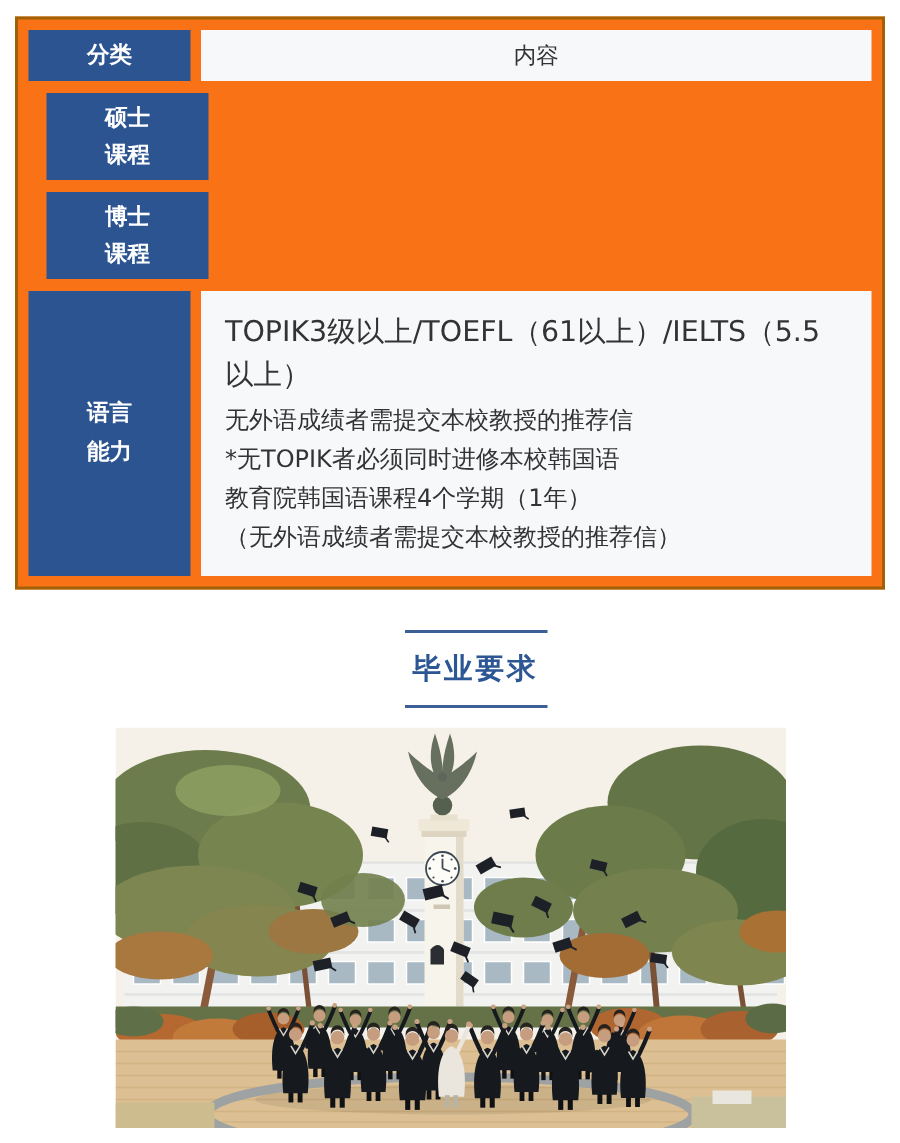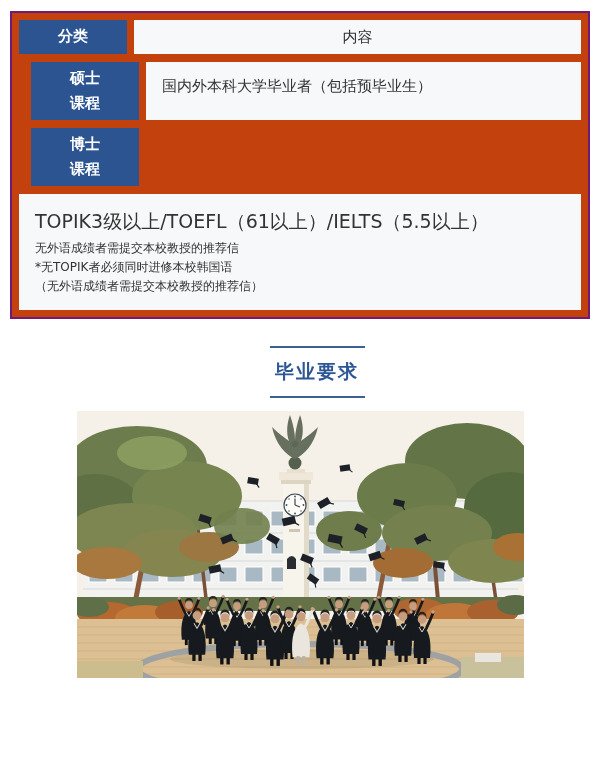--- a/index.html
+++ b/index.html
@@ -4,22 +4,22 @@
 <style>
   html,body{margin:0;padding:0;}
   body{
     width:600px;height:762px;background:#ffffff;overflow:hidden;
     font-family:"DejaVu Sans","Liberation Sans",sans-serif;
     -webkit-font-smoothing:antialiased;
   }
   
   .table-wrap{
     margin:11px 10px 0 10px;
-    border:2px solid #701a75;
-    background:#c2410c;
+    border:2px solid #a16207;
+    background:#f97316;
     padding:7px;
     box-sizing:border-box;
   }
   .t-row{display:flex;gap:7px;margin-bottom:8px;}
   .t-row:last-child{margin-bottom:0;}
   .t-label{
     flex:0 0 108px;width:108px;
     background:#2b5491;color:#ffffff;
     font-weight:bold;font-size:15px;line-height:1.7;
     display:flex;align-items:center;justify-content:center;
@@ -32,21 +32,21 @@
   }
   .t-header{min-height:34px;}
   .t-header .t-content{
     display:flex;align-items:center;justify-content:center;
     font-weight:normal;padding:0;
   }
   .r-common{min-height:62px;}
   .r-master,.r-doctor{min-height:58px;padding-left:12px;}
   .r-lang{min-height:116px;}
   .lang-main{font-size:19px;margin:0 0 3px 0;}
-  .lang-note{font-size:12px;line-height:1.62;}
+  .lang-note{font-size:16px;line-height:1.62;}
   
   .section-title{margin-top:27px;text-align:center;margin-left:34px;}
   .rule{width:95px;height:2px;background:#3c5f95;margin:0 auto;}
   .section-title .title-text{
     font-size:19px;font-weight:bold;color:#2c5694;
     letter-spacing:2px;margin:11px 0;
   }
   
   .photo{display:block;margin:13px auto 0 auto;width:447px;height:267px;}
 </style>
@@ -57,33 +57,35 @@
 
   <div class="t-row t-header">
     <div class="t-label">分类</div>
     <div class="t-content">内容</div>
   </div>
 
 
   <div class="t-row r-master">
     <div class="t-label">硕士
 课程</div>
-    <div class="t-content">国内外本科大学毕业者（包括预毕业生）</div>
   </div>
 
   <div class="t-row r-doctor">
     <div class="t-label">博士
 课程</div>
   </div>
 
   <div class="t-row r-lang">
+    <div class="t-label">语言
+能力</div>
     <div class="t-content">
       <div class="lang-main">TOPIK3级以上/TOEFL（61以上）/IELTS（5.5以上）</div>
       <div class="lang-note">无外语成绩者需提交本校教授的推荐信</div>
       <div class="lang-note">*无TOPIK者必须同时进修本校韩国语</div>
+      <div class="lang-note">教育院韩国语课程4个学期（1年）</div>
       <div class="lang-note">（无外语成绩者需提交本校教授的推荐信）</div>
     </div>
   </div>
 
 </div>
 
 <div class="section-title">
   <div class="rule"></div>
   <div class="title-text">毕业要求</div>
   <div class="rule"></div>

